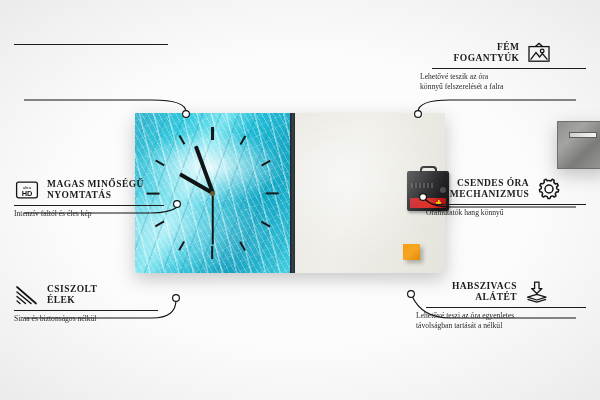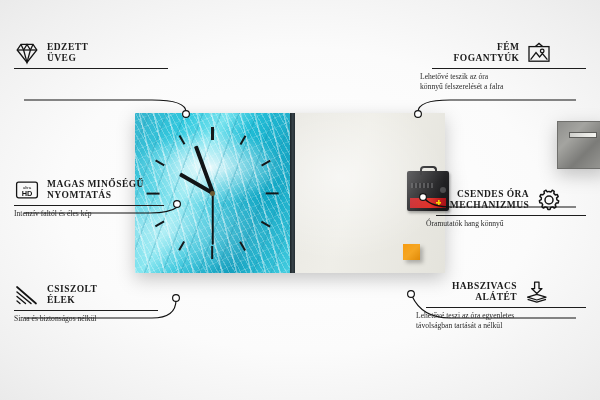--- a/index.html
+++ b/index.html
@@ -142,21 +142,21 @@
   .right .co-desc { text-align: left; }
   .ico { width: 26px; height: 24px; flex: 0 0 auto; color: #141414; }
   .ico svg { display: block; width: 100%; height: 100%; }
 
   
   #c-glass   { left: 14px;  top: 41px;  width: 166px; }
   #c-print   { left: 14px;  top: 178px; width: 160px; }
   #c-edges   { left: 14px;  top: 283px; width: 152px; }
   
   #c-hooks   { left: 420px; top: 41px;  width: 166px; }
-  #c-silent  { left: 426px; top: 188px; width: 160px; }
+  #c-silent  { left: 426px; top: 177px; width: 160px; }
   #c-foam    { left: 416px; top: 280px; width: 170px; }
 
   #c-glass  .co-rule { width: 154px; }
   #c-print  .co-rule { width: 150px; }
   #c-edges  .co-rule { width: 144px; }
   #c-hooks  .co-rule { width: 154px; margin-left: auto; }
   #c-silent .co-rule { width: 150px; margin-left: auto; }
   #c-foam   .co-rule { width: 160px; margin-left: auto; }
 
   #leaders { position: absolute; inset: 0; pointer-events: none; }
@@ -224,34 +224,20 @@
       <circle cx="186" cy="114" r="3.4"></circle>
       <circle cx="177" cy="204" r="3.4"></circle>
       <circle cx="176" cy="298" r="3.4"></circle>
       <circle cx="418" cy="114" r="3.4"></circle>
       <circle cx="423" cy="197" r="3.4"></circle>
       <circle cx="411" cy="294" r="3.4"></circle>
     </g>
   </svg>
 
   <div class="callout left" id="c-glass">
-    <div class="co-head">
-      <span class="ico">
-        <svg viewBox="0 0 26 24">
-            <g fill="none" stroke="currentColor" stroke-width="1.3">
-          <path d="M3.2,9 L13,21.4 L22.8,9 L19,3.4 L7,3.4 Z"></path>
-          <path d="M3.2,9 H22.8"></path>
-              <path d="M7,3.4 L9.6,9 L13,21.4 L16.4,9 L19,3.4"></path>
-          <path d="M9.6,9 L13,3.4 L16.4,9"></path>
-        </g>
-          </svg>
-      </span>
-      <div class="co-title">EDZETT
-ÜVEG</div>
-    </div>
     <div class="co-rule"></div>
   </div>
 
   <div class="callout left" id="c-print">
     <div class="co-head">
       <span class="ico">
         <svg viewBox="0 0 26 24">
           <rect x="2.6" y="4.2" width="20.8" height="15.6" rx="2" fill="none" stroke="currentColor" stroke-width="1.3"></rect>
           <text x="13" y="11" font-family="Liberation Sans, sans-serif" font-size="4.4" text-anchor="middle" fill="currentColor">ultra</text>
           <text x="13" y="17.6" font-family="Liberation Sans, sans-serif" font-size="7.4" font-weight="bold" text-anchor="middle" fill="currentColor">HD</text>

